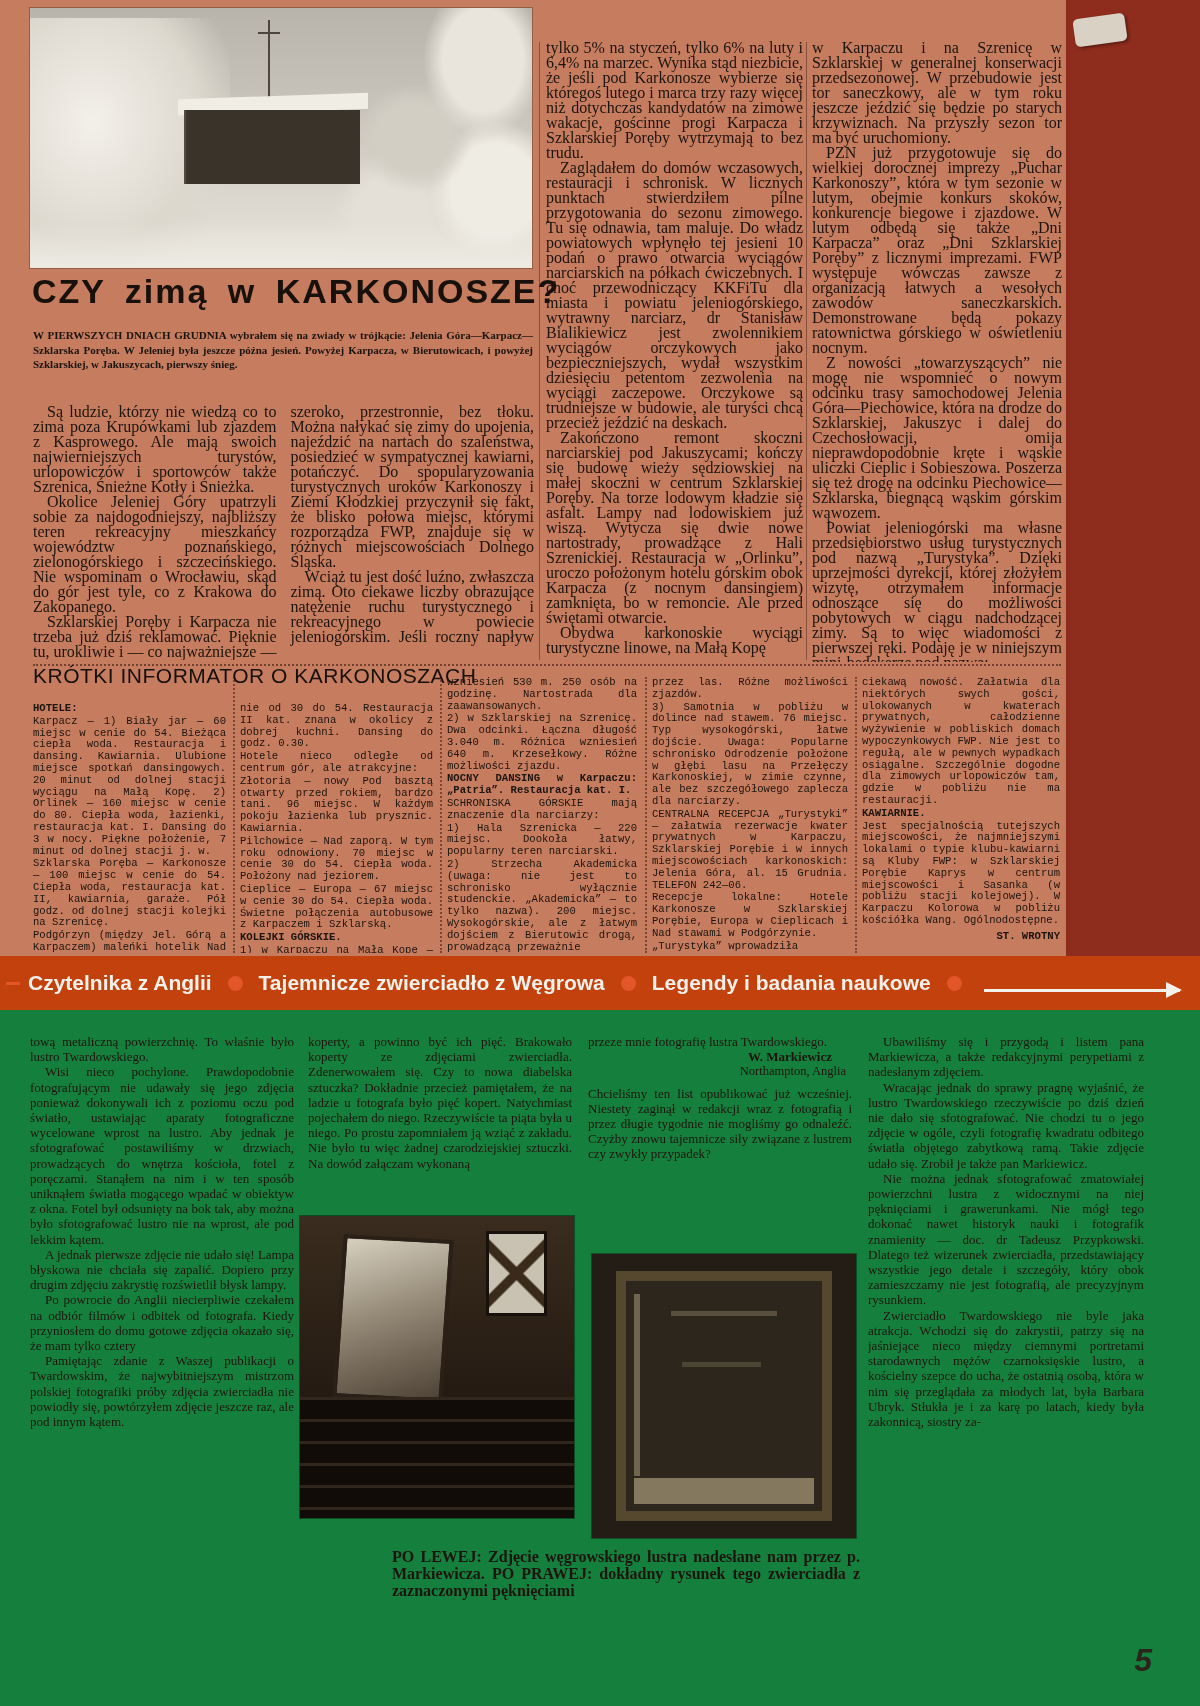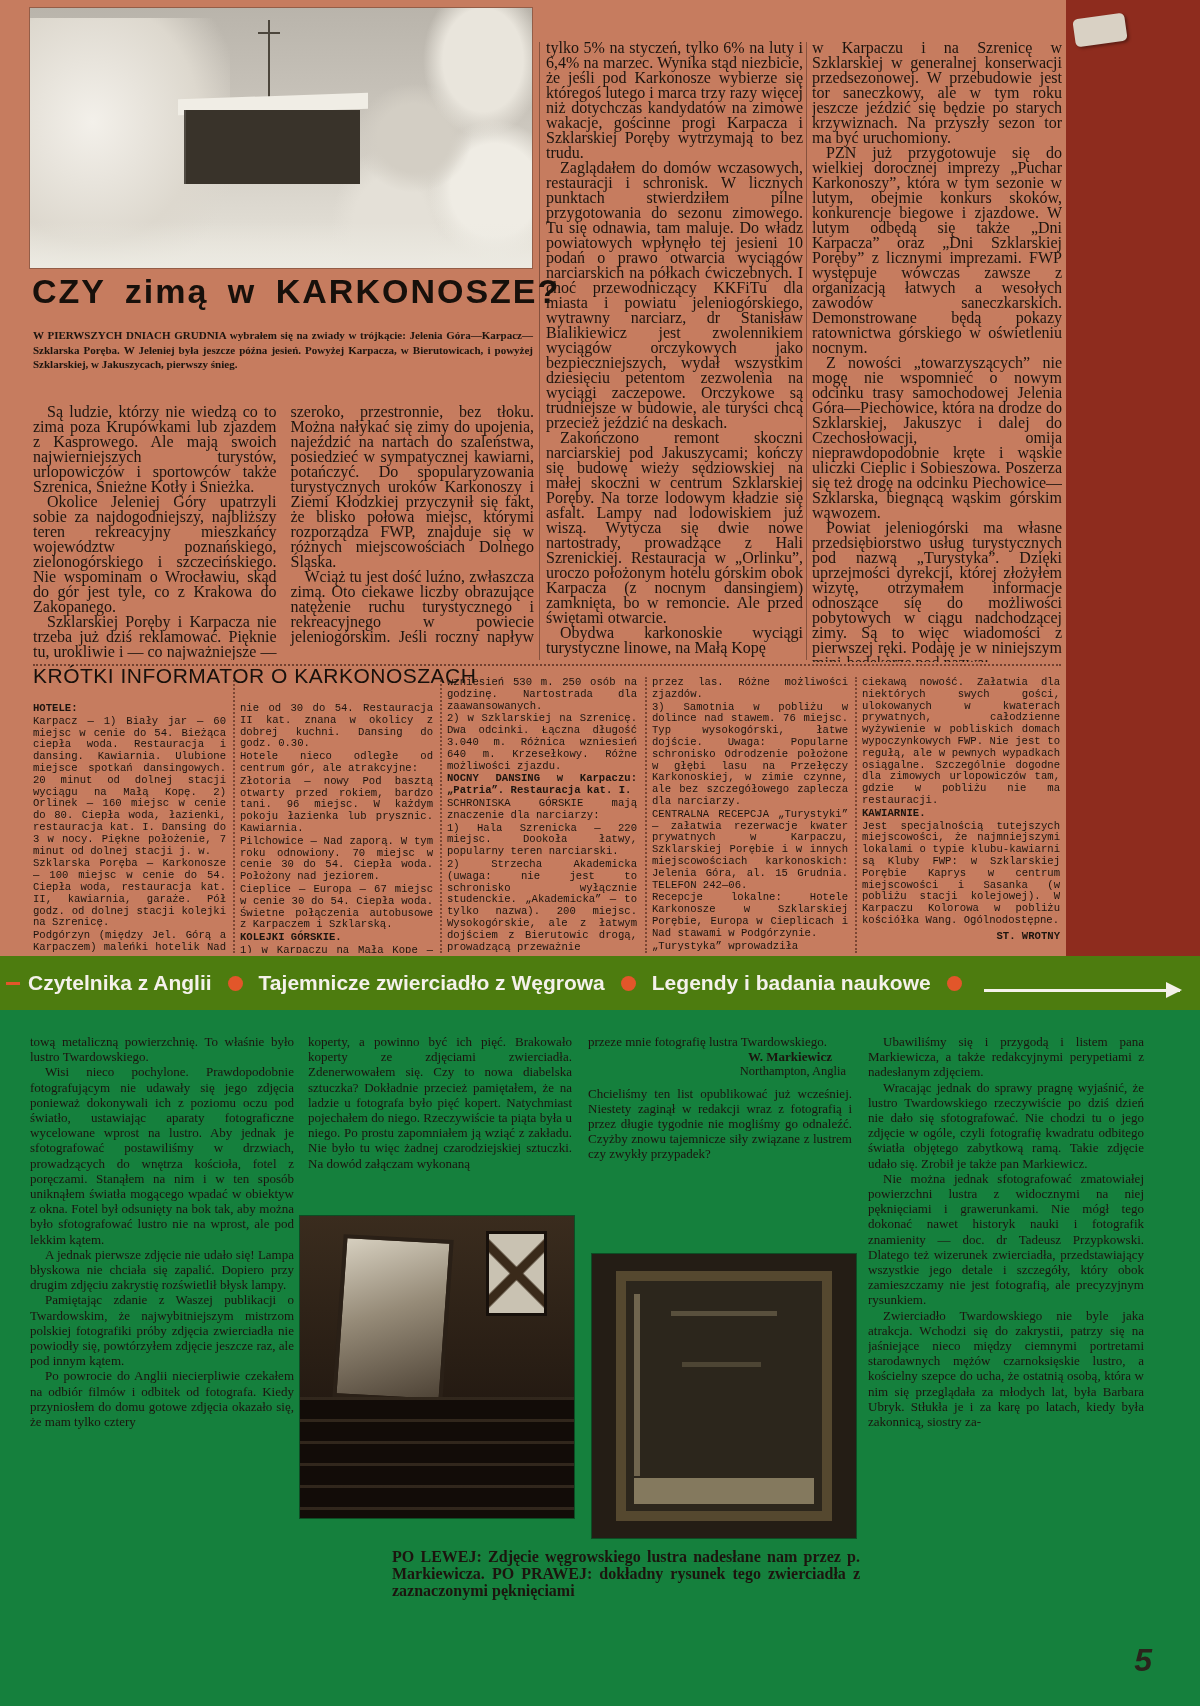--- a/index.html
+++ b/index.html
@@ -59,21 +59,21 @@
   .ic2 { left:240px; top:703px; width:193px; height:250px; }
   .ic3 { left:447px; top:677px; width:190px; height:276px; }
   .ic4 { left:652px; top:677px; width:196px; height:276px; }
   .ic5 { left:862px; top:677px; width:198px; height:276px; }
   .info-sep { position:absolute; top:677px; height:276px; border-left:2px dotted rgba(45,15,8,.5); }
   .is1 { left:233px; } .is2 { left:440px; } .is3 { left:645px; } .is4 { left:855px; }
   .bold { font-weight:bold; }
   .sig { font-family:"Liberation Sans","DejaVu Sans",sans-serif; font-weight:bold; text-align:right; text-indent:0 !important; margin-top:4px; }
 
   
-  .banner { position:absolute; left:0; top:956px; width:1200px; height:54px; background:#4d7c0f; display:flex; align-items:center; padding:0 6px; }
+  .banner { position:absolute; left:0; top:956px; width:1200px; height:54px; background:#c2410c; display:flex; align-items:center; padding:0 6px; }
   .banner-text { font-family:"Liberation Sans","DejaVu Sans",sans-serif; font-weight:900; font-size:21px; color:#f4f1ea; white-space:nowrap; }
   .banner-dot { width:15px; height:15px; border-radius:50%; background:#e2562a; margin:0 16px; flex:0 0 auto; }
   .banner-arrow { flex:1 1 auto; height:3px; background:#f4f1ea; position:relative; margin:14px 14px 0 6px; align-self:center; }
   .banner-arrow::after { content:""; position:absolute; right:-2px; top:-7px; border-left:16px solid #f4f1ea;
     border-top:8px solid rgba(0,0,0,0); border-bottom:8px solid rgba(0,0,0,0); }
   .banner-larrow { width:14px; height:3px; background:#e2562a; margin-right:8px; flex:0 0 auto; }
 
   
   .bottom-section { position:absolute; left:0; top:1010px; width:1200px; height:696px; background:#15803d; }
   .b-col { position:absolute; font-size:13px; line-height:15.2px; text-align:justify; overflow:hidden; }
@@ -209,22 +209,22 @@
     <span class="banner-dot"></span>
     <div class="banner-arrow"></div>
   </div>
 
   <div class="bottom-section">
 
     <div class="b-col bc1 cont">
         <p>tową metaliczną powierzchnię. To właśnie było lustro Twardowskiego.</p>
         <p>Wisi nieco pochylone. Prawdopodobnie fotografującym nie udawały się jego zdjęcia ponieważ dokonywali ich z poziomu oczu pod światło, ustawiając aparaty fotograficzne wycelowane wprost na lustro. Aby jednak je sfotografować postawiliśmy w drzwiach, prowadzących do wnętrza kościoła, fotel z poręczami. Stanąłem na nim i w ten sposób uniknąłem światła mogącego wpadać w obiektyw z okna. Fotel był odsunięty na bok tak, aby można było sfotografować lustro nie na wprost, ale pod lekkim kątem.</p>
         <p>A jednak pierwsze zdjęcie nie udało się! Lampa błyskowa nie chciała się zapalić. Dopiero przy drugim zdjęciu zakrystię rozświetlił błysk lampy.</p>
+        <p>Po powrocie do Anglii niecierpliwie czekałem na odbiór filmów i odbitek od fotografa. Kiedy przyniosłem do domu gotowe zdjęcia okazało się, że mam tylko cztery</p>
         <p>Pamiętając zdanie z Waszej publikacji o Twardowskim, że najwybitniejszym mistrzom polskiej fotografiki próby zdjęcia zwierciadła nie powiodły się, powtórzyłem zdjęcie jeszcze raz, ale pod innym kątem.</p>
-        <p>Po powrocie do Anglii niecierpliwie czekałem na odbiór filmów i odbitek od fotografa. Kiedy przyniosłem do domu gotowe zdjęcia okazało się, że mam tylko cztery</p>
       </div>
 
     <div class="b-col bc2 cont">
         <p>koperty, a powinno być ich pięć. Brakowało koperty ze zdjęciami zwierciadła. Zdenerwowałem się. Czy to nowa diabelska sztuczka? Dokładnie przecież pamiętałem, że na ladzie u fotografa było pięć kopert. Natychmiast pojechałem do niego. Rzeczywiście ta piąta była u niego. Po prostu zapomniałem ją wziąć z zakładu. Nie było tu więc żadnej czarodziejskiej sztuczki. Na dowód załączam wykonaną</p>
       </div>
 
     <div class="b-col bc4">
         <p>Ubawiliśmy się i przygodą i listem pana Markiewicza, a także redakcyjnymi perypetiami z nadesłanym zdjęciem.</p>
         <p>Wracając jednak do sprawy pragnę wyjaśnić, że lustro Twardowskiego rzeczywiście po dziś dzień nie dało się sfotografować. Nie chodzi tu o jego zdjęcie w ogóle, czyli fotografię kwadratu odbitego światła objętego zabytkową ramą. Takie zdjęcie udało się. Zrobił je także pan Markiewicz.</p>
         <p>Nie można jednak sfotografować zmatowiałej powierzchni lustra z widocznymi na niej pęknięciami i grawerunkami. Nie mógł tego dokonać nawet historyk nauki i fotografik znamienity — doc. dr Tadeusz Przypkowski. Dlatego też wizerunek zwierciadła, przedstawiający wszystkie jego detale i szczegóły, który obok zamieszczamy nie jest fotografią, ale precyzyjnym rysunkiem.</p>

